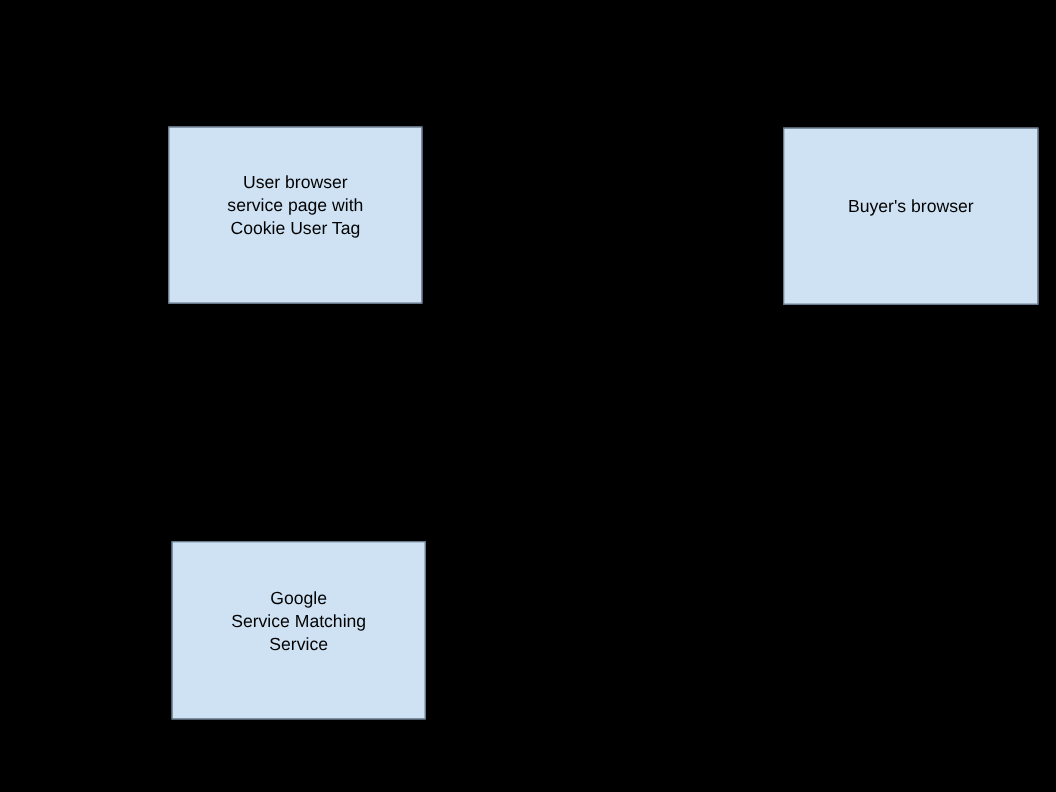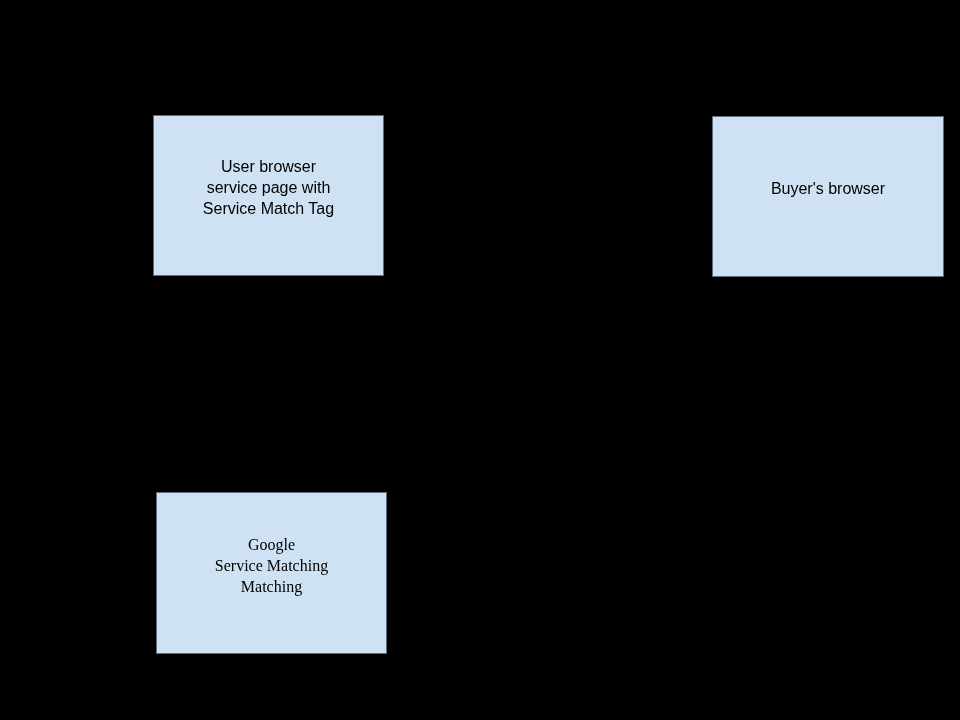--- a/index.html
+++ b/index.html
@@ -50,43 +50,42 @@
     left: 696px;
     top: 116px;
     width: 232px;
     height: 161px;
   }
   #node-google-cookie-matching {
     left: 140px;
     top: 492px;
     width: 231px;
     height: 162px;
-    font-family: Liberation Serif, serif;
   }
 </style>
 </head>
 <body>
 
 <div class="canvas">
 
   <div class="node" id="node-user-browser">
     <div class="label">
       <span class="line">User browser</span>
       <span class="line">service page with</span>
-      <span class="line">Service Match Tag</span>
+      <span class="line">Cookie User Tag</span>
     </div>
   </div>
 
   <div class="node" id="node-buyers-service">
     <div class="label">
       <span class="line">Buyer's browser</span>
     </div>
   </div>
 
   <div class="node" id="node-google-cookie-matching">
     <div class="label">
       <span class="line">Google</span>
       <span class="line">Service Matching</span>
-      <span class="line">Matching</span>
+      <span class="line">Service</span>
     </div>
   </div>
 
 </div>
 
 </body></html>

